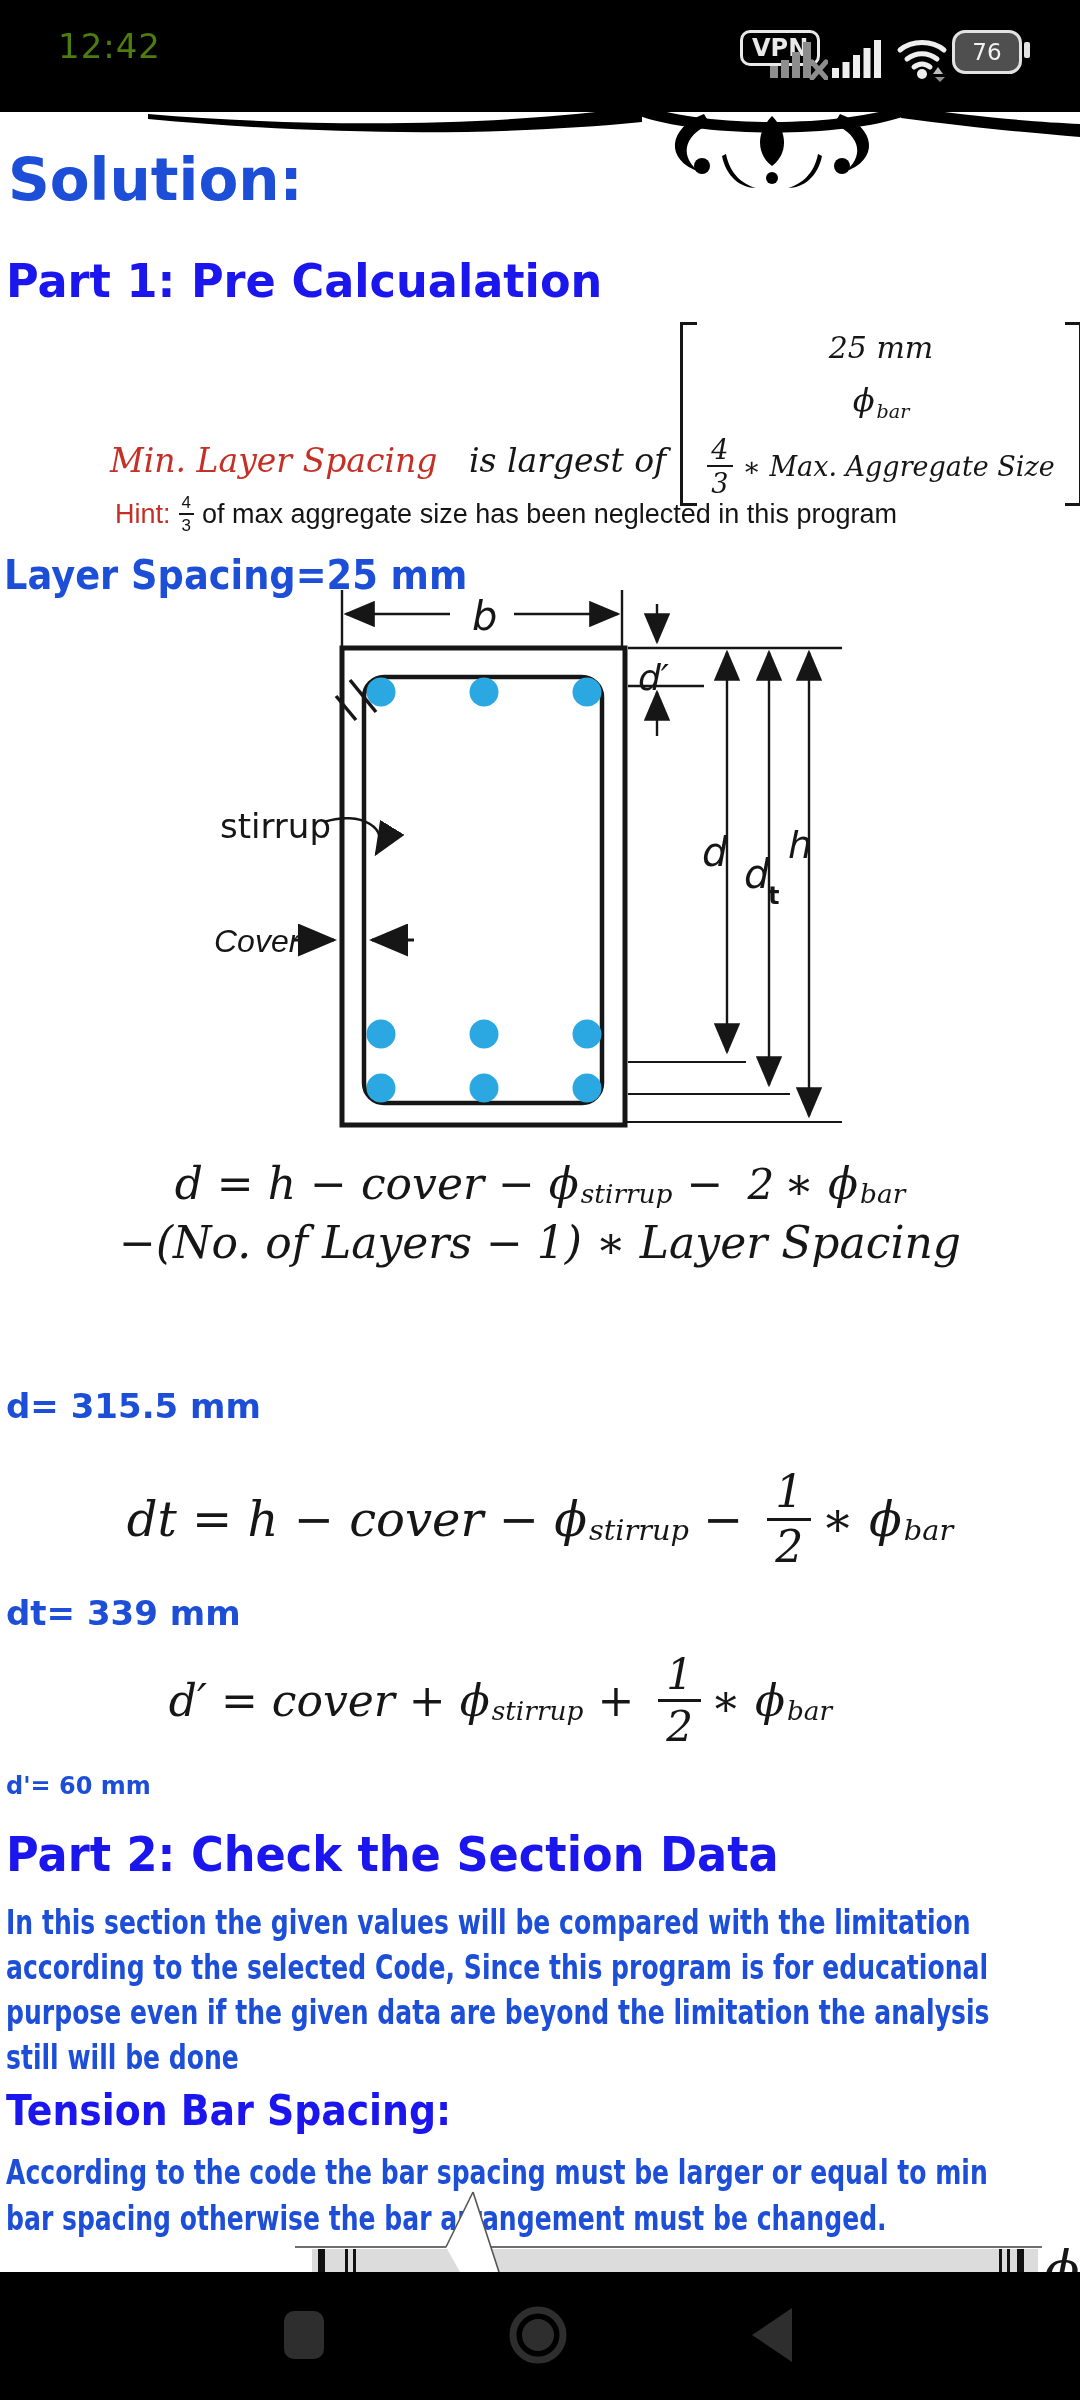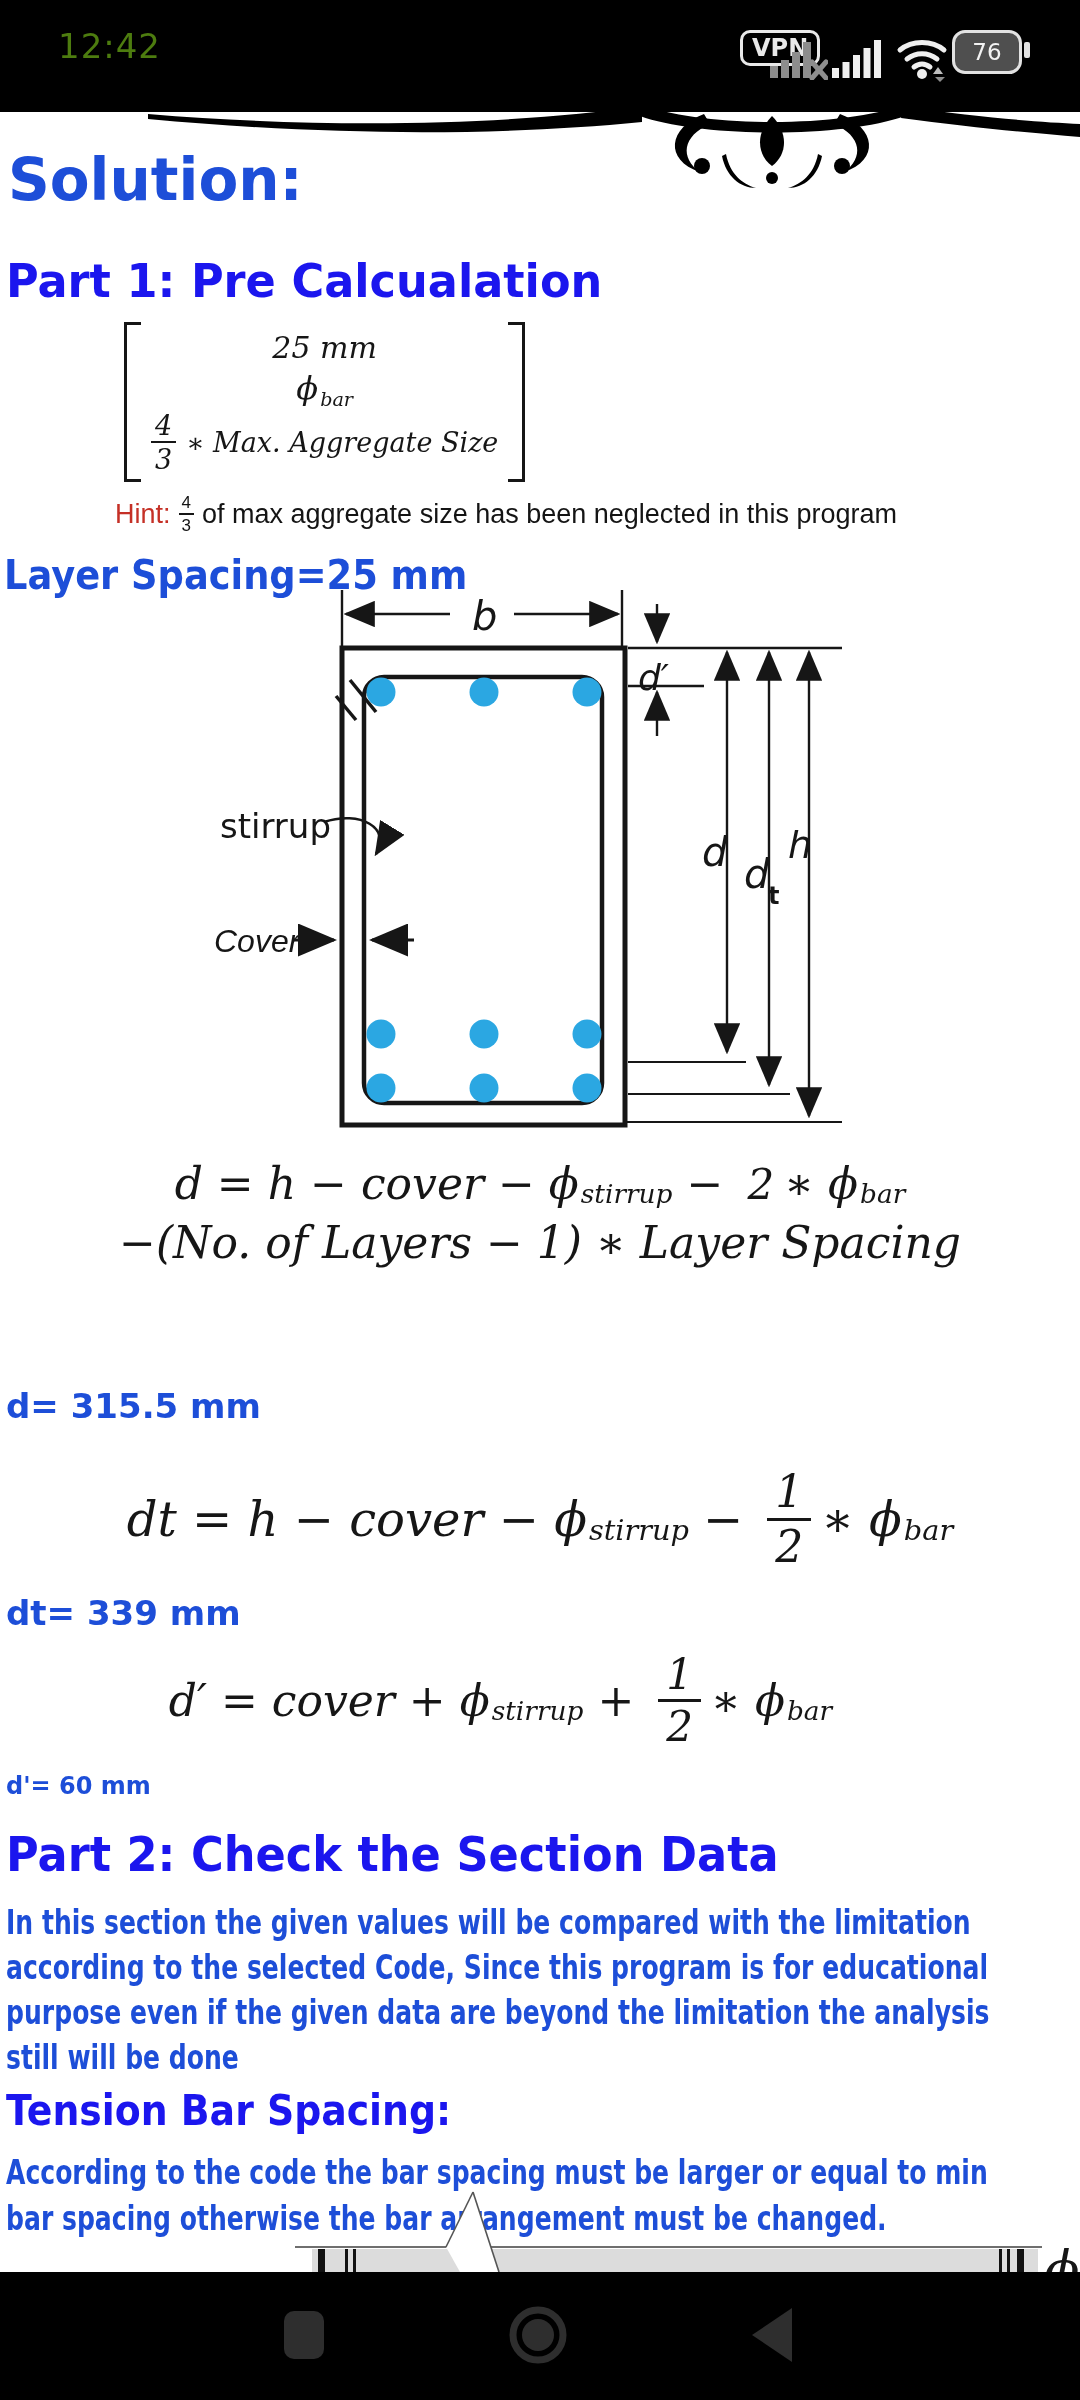--- a/index.html
+++ b/index.html
@@ -97,23 +97,28 @@
     <path d="M818,50 C814,70 802,80 788,84 C804,84 818,72 822,52 Z"></path>
     <circle cx="772" cy="74" r="6"></circle>
   </g>
 </svg>
 
 <div class="abs comic" style="left:8px;top:146px;font-size:58px;">Solution:</div>
 
 <div class="abs comic blue" style="left:6px;top:254px;font-size:46px;"><span class="sq" style="transform:scaleX(0.97)">Part 1: Pre Calcualation</span></div>
 
 <div class="abs" style="left:110px;top:322px;width:860px;display:flex;align-items:flex-end;">
+  <div class="math" style="font-size:33px;margin-bottom:26px;white-space:nowrap;">
+    <span class="red">Min. Layer Spacing</span>
+    <span>&nbsp;</span>
+    <span>is largest of</span>
+  </div>
   <div style="display:flex;margin-left:14px;">
     <div class="brk brkL"></div>
-    <div class="math" style="display:flex;flex-direction:column;align-items:center;padding:8px 10px;gap:4px;">
+    <div class="math" style="display:flex;flex-direction:column;align-items:center;padding:8px 10px;gap:16px;">
       <span style="font-size:30px;">25 mm</span>
       <span style="font-size:32px;white-space:nowrap;"><span>ϕ</span><span class="msub">bar</span></span>
       <span class="mrow" style="font-size:27px;">
         <span class="frac" style="margin-left:0;">
             <span class="num" style="border-bottom-width:2.5px;padding:0 4px 1px 4px;">4</span>
             <span class="den">3</span>
           </span>
         <span>∗ Max. Aggregate Size</span>
       </span>
     </div>

